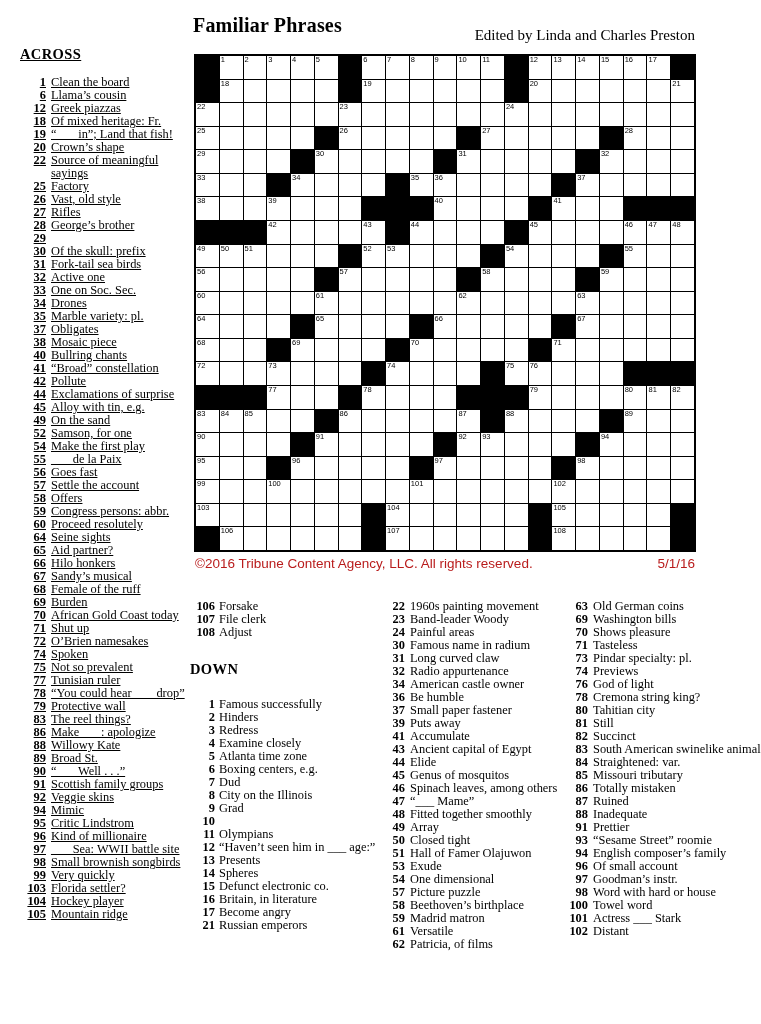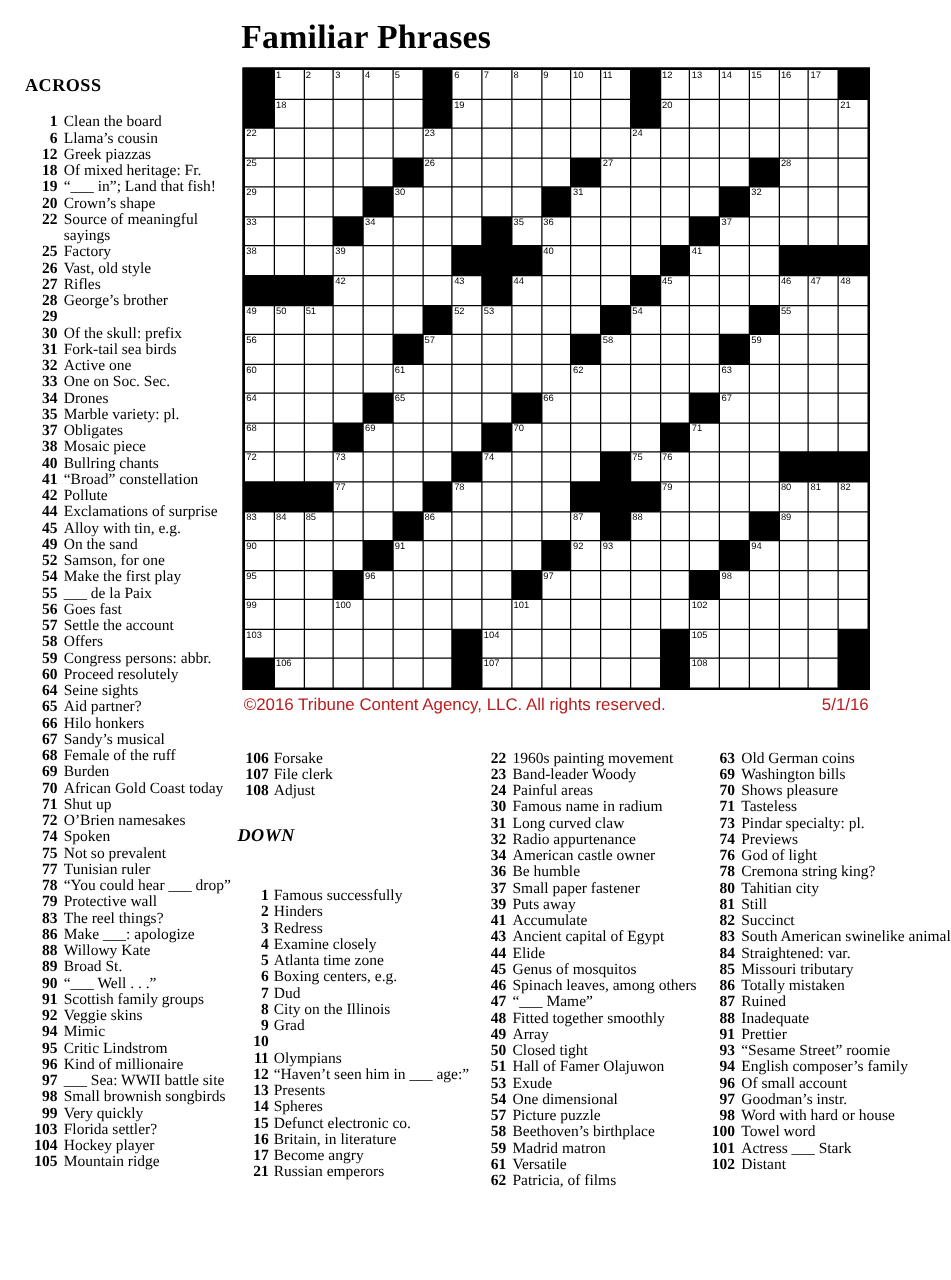--- a/index.html
+++ b/index.html
@@ -9,21 +9,21 @@
     font-family:"Liberation Serif", serif;
     color:#000;
     position:relative;
     overflow:hidden;
   }
   .page { position:absolute; inset:0; }
 
   
   #title {
     position:absolute; left:193px; top:14px;
-    font-size:27px; font-weight:bold; letter-spacing:0.2px;
+    font-size:20px; font-weight:bold; letter-spacing:0.2px;
   }
   #byline {
     position:absolute; right:66px; top:27px;
     font-size:15px;
   }
 
   
   #grid {
     position:absolute; left:194px; top:54px;
     width:502px; height:498px;
@@ -46,43 +46,44 @@
   
   #copyright-bar {
     position:absolute; left:195px; top:556px; width:500px;
     display:flex; justify-content:space-between;
     font-family:"Liberation Sans", sans-serif;
     font-size:13.5px; color:#b91c1c;
   }
 
   
   .cluecol { position:absolute; font-size:12.4px; line-height:13px; }
-  #col1 { left:20px;  top:63px;  width:176px; }
+  #col1 { left:20px;  top:48px;  width:176px;text-decoration:underline; }
   #col2 { left:190px; top:600px; width:194px; }
   #col3 { left:381px; top:600px; width:188px; }
   #col4 { left:565px; top:600px; width:196px; }
 
   .colheader { font-weight:bold; font-size:14.5px; letter-spacing:0.4px; }
   #across-header { margin-bottom:15px; }
-  #down-header { margin-top:24px; margin-bottom:34px;font-style:italic; }
+  #down-header { margin-top:24px; margin-bottom:22px; }
 
   .clue { display:flex; }
   .cnum { font-weight:bold; text-align:right; flex:none; }
   .ctxt { flex:1; }
   #col1 .cnum { width:26px; margin-right:5px; }
   #col2 .cnum { width:25px; margin-right:4px; }
   #col3 .cnum { width:24px; margin-right:5px; }
   #col4 .cnum { width:23px; margin-right:5px; }
 </style>
 </head>
 <body>
 
 <div class="page">
 
   <div id="title">Familiar Phrases</div>
+  <div id="byline">Edited by Linda and Charles Preston</div>
 
   <div id="grid">
       <div class="cell black"></div>
       <div class="cell">
         <span class="gnum">1</span>
       </div>
       <div class="cell">
         <span class="gnum">2</span>
       </div>
       <div class="cell">

